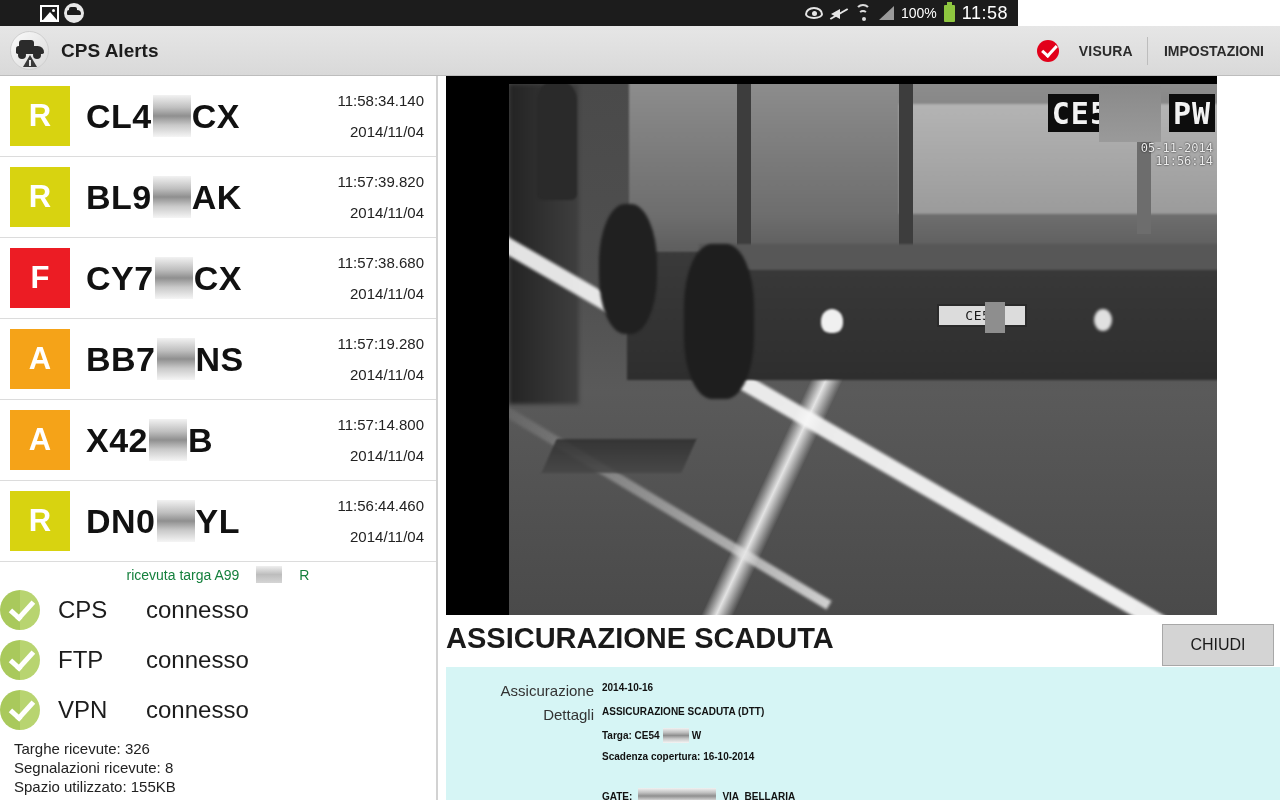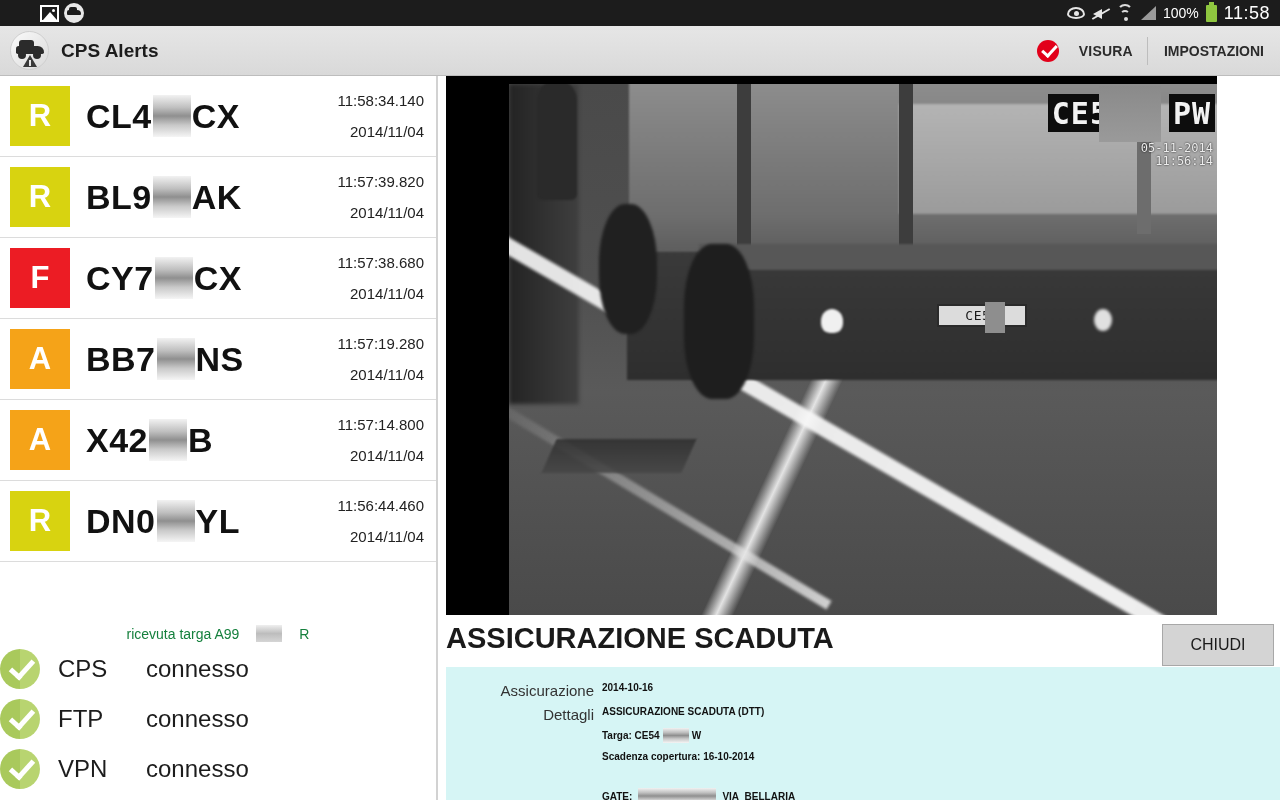--- a/index.html
+++ b/index.html
@@ -6,21 +6,21 @@
   html, body {
     width: 1280px; height: 800px;
     font-family: "Liberation Sans", sans-serif;
     background: #ffffff;
     overflow: hidden;
   }
   #app { position: relative; width: 1280px; height: 800px; }
 
   
   .statusbar {
-    position: absolute; left: 0; top: 0; width: 1280px; height: 26px;
+    position: absolute; left: 0; top: 0; width: 1018px; height: 26px;
     background: #1c1c1c; color: #ffffff;
     display: flex; align-items: center; padding-left: 32px;
   }
   .sb-left { display: flex; align-items: center; gap: 5px; padding-left: 8px; }
   .sb-right { margin-left: auto; display: flex; align-items: center; gap: 7px; padding-right: 10px; }
   .sb-notif-img {
     width: 19px; height: 17px; border: 2px solid #fff; background: #1c1c1c;
     position: relative; overflow: hidden;
   }
   .sb-notif-img::after {
@@ -471,20 +471,25 @@
             <div class="conn-name">FTP</div>
             <div class="conn-state">connesso</div>
           </div>
           <div class="conn-row">
             <div class="check-ico"></div>
             <div class="conn-name">VPN</div>
             <div class="conn-state">connesso</div>
           </div>
         </div>
 
+      <div class="counters" id="counters">
+          <div>Targhe ricevute: 326</div>
+          <div>Segnalazioni ricevute: 8</div>
+          <div>Spazio utilizzato: 155KB</div>
+        </div>
     </div>
   </div>
 
   <div class="right-panel">
 
     <div class="video-box">
       <div class="cam-img">
         <div class="dark-left"></div>
         <div class="road-line"></div>
         <div class="road-line2"></div>

